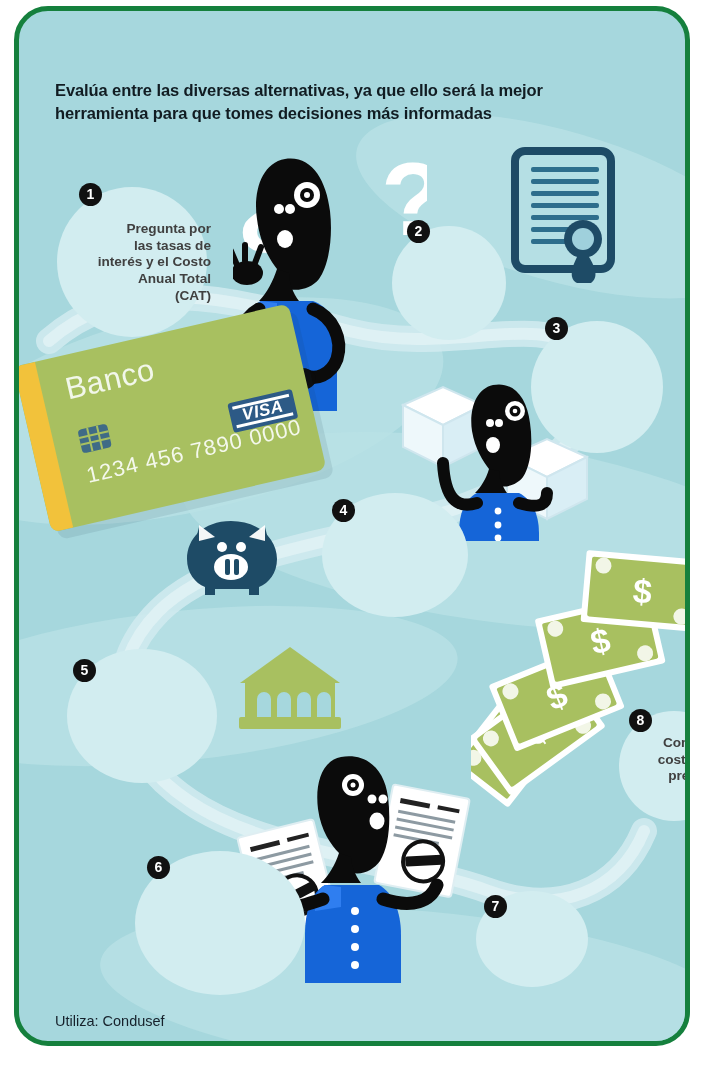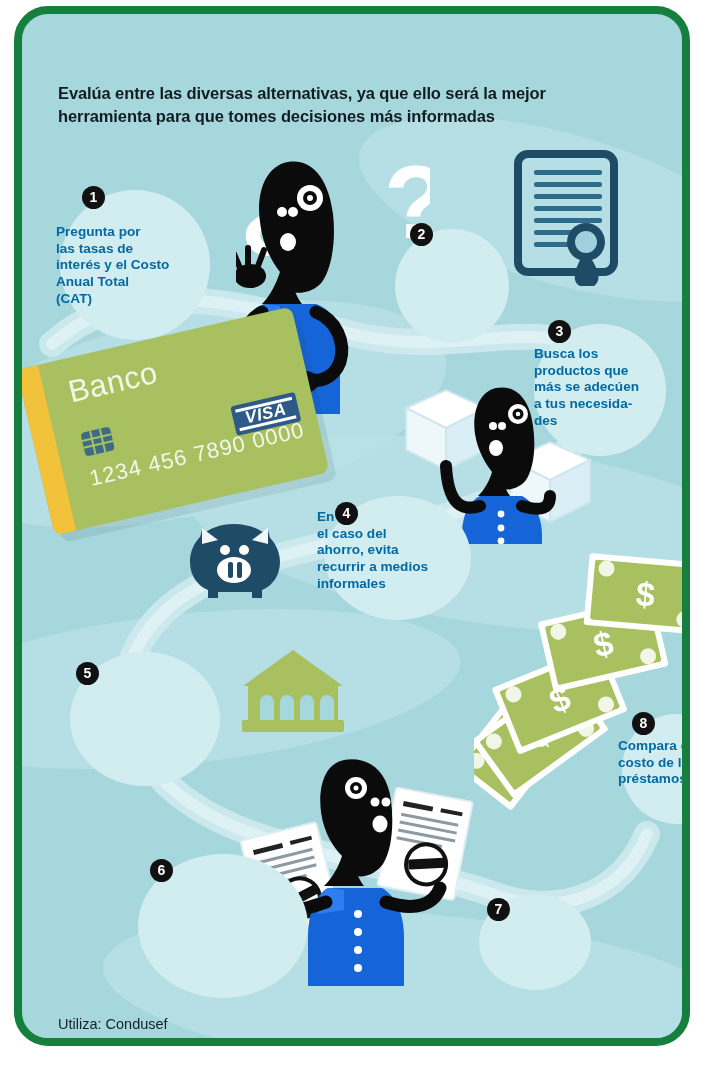--- a/index.html
+++ b/index.html
@@ -4,21 +4,21 @@
 <style>
   html,body{margin:0;padding:0;background:#ffffff;}
   body{width:720px;height:1067px;overflow:hidden;
        font-family:"Liberation Sans","DejaVu Sans",sans-serif;}
 
   #poster{position:relative;width:720px;height:1067px;background:#ffffff;}
 
   
   .frame{
     position:absolute;left:14px;top:6px;width:676px;height:1040px;
-    background:#a6d7dd;border:8px solid #15803d;border-radius:34px;
+    background:#a6d7dd;border:5px solid #15803d;border-radius:34px;
     box-sizing:border-box;overflow:hidden;
   }
   
   .swoosh{position:absolute;background:#b9e2e6;border-radius:50%;opacity:.75;}
   .swoosh.s1{left:-90px;top:300px;width:520px;height:200px;transform:rotate(-13deg);}
   .swoosh.s2{left:160px;top:430px;width:620px;height:180px;transform:rotate(8deg);}
   .swoosh.s3{left:-120px;top:600px;width:560px;height:150px;transform:rotate(-6deg);}
   .swoosh.s4{left:80px;top:900px;width:640px;height:160px;transform:rotate(5deg);}
   .swoosh.s5{left:330px;top:120px;width:420px;height:150px;transform:rotate(16deg);}
 
@@ -42,22 +42,22 @@
   .bubble .disc{
     position:absolute;left:0;top:0;width:100%;height:100%;
     background:#d2edf0;border-radius:50%;
   }
   .bubble .num{
     position:absolute;width:23px;height:23px;border-radius:50%;
     background:#111111;color:#ffffff;font-size:14px;font-weight:bold;
     line-height:23px;text-align:center;z-index:4;
   }
   .bubble .txt{
-    position:absolute;z-index:3;text-align:left;
-    font-size:13.6px;font-weight:bold;color:#0369a1;line-height:1.23;
+    position:absolute;z-index:3;text-align:right;
+    font-size:13.6px;font-weight:bold;color:#404040;line-height:1.23;
     white-space:pre-line;
   }
 
   
   #b1{left:38px;top:176px;width:150px;height:150px;}
   #b1 .num{left:22px;top:-4px;}
   #b1 .txt{left:-4px;top:34px;width:158px;}
 
   #b2{left:373px;top:215px;width:114px;height:114px;}
   #b2 .num{left:15px;top:-6px;}
@@ -410,35 +410,25 @@
     </div>
 
     <div class="bubble" id="b2">
       <div class="disc"></div>
       <div class="num">2</div>
     </div>
 
     <div class="bubble" id="b3">
       <div class="disc"></div>
       <div class="num">3</div>
-      <div class="txt">Busca los
-productos que
-más se adecúen
-a tus necesida-
-des</div>
     </div>
 
     <div class="bubble" id="b4">
       <div class="disc"></div>
       <div class="num">4</div>
-      <div class="txt">En
-el caso del
-ahorro, evita
-recurrir a medios
-informales</div>
     </div>
 
     <div class="bubble" id="b5">
       <div class="disc"></div>
       <div class="num">5</div>
     </div>
 
     <div class="bubble" id="b6">
       <div class="disc"></div>
       <div class="num">6</div>

